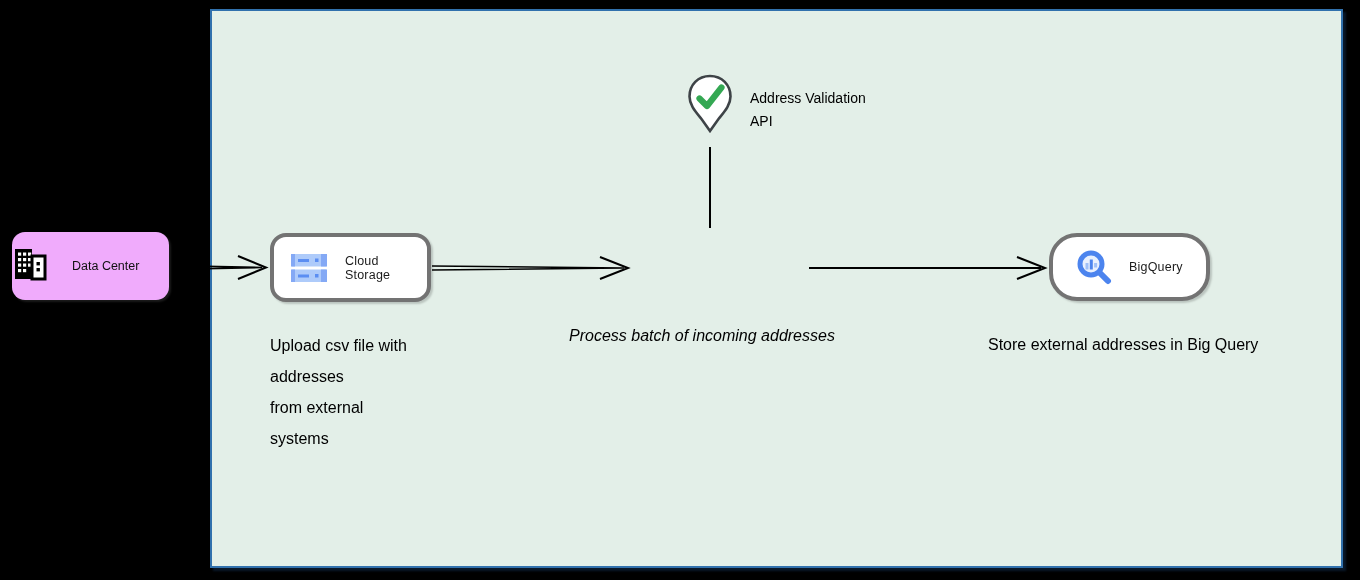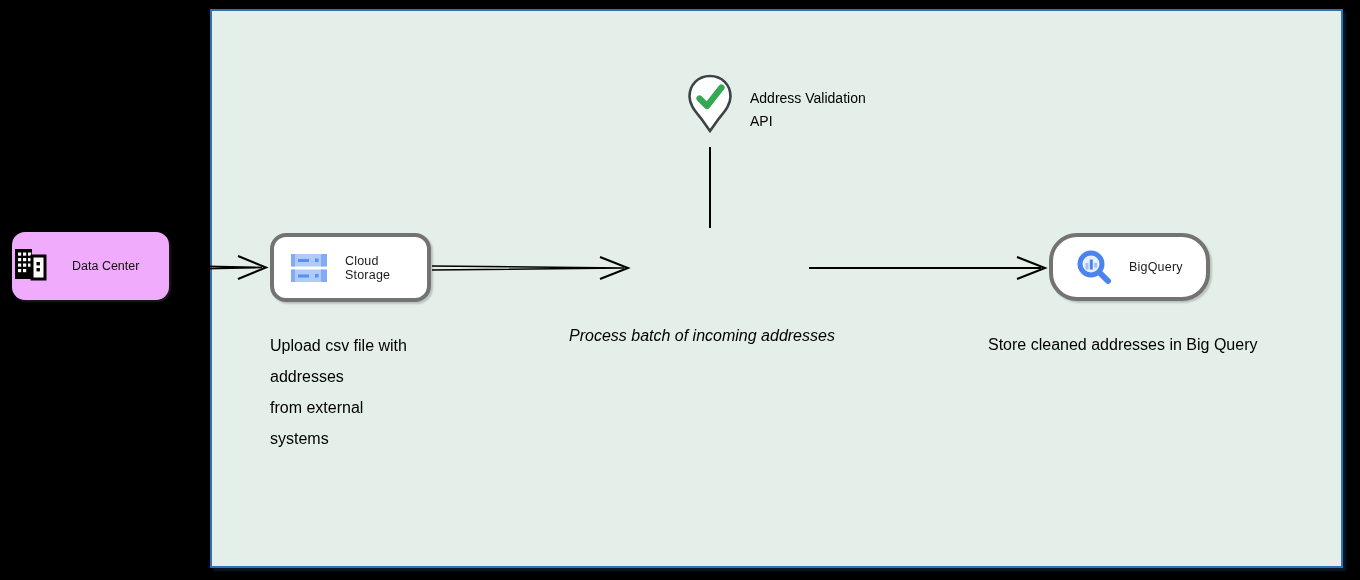--- a/index.html
+++ b/index.html
@@ -154,15 +154,15 @@
     </span>
   </div>
   <div class="caption caption-av">Address Validation
 API</div>
 
   <div class="caption caption-upload">Upload csv file with
 addresses
 from external
 systems</div>
   <div class="caption caption-process">Process batch of incoming addresses</div>
-  <div class="caption caption-store">Store cleaned addresses in Big Query</div>
+  <div class="caption caption-store">Store external addresses in Big Query</div>
 
 </div>
 
 </body></html>

